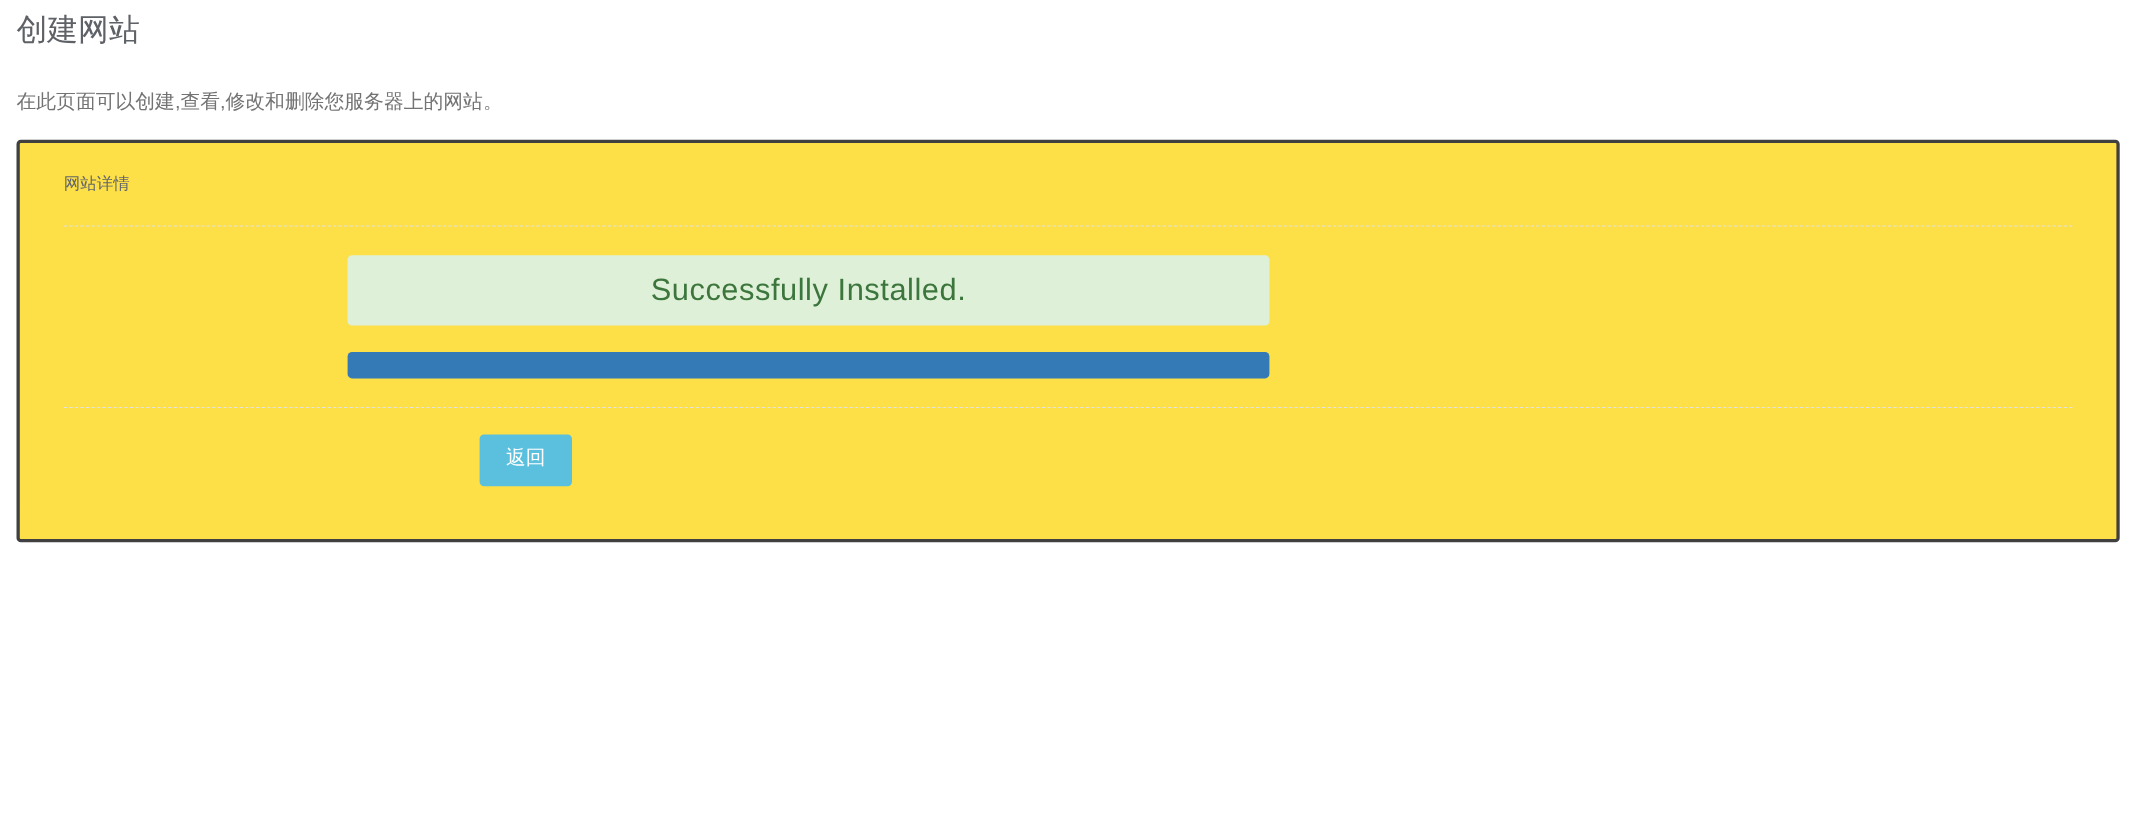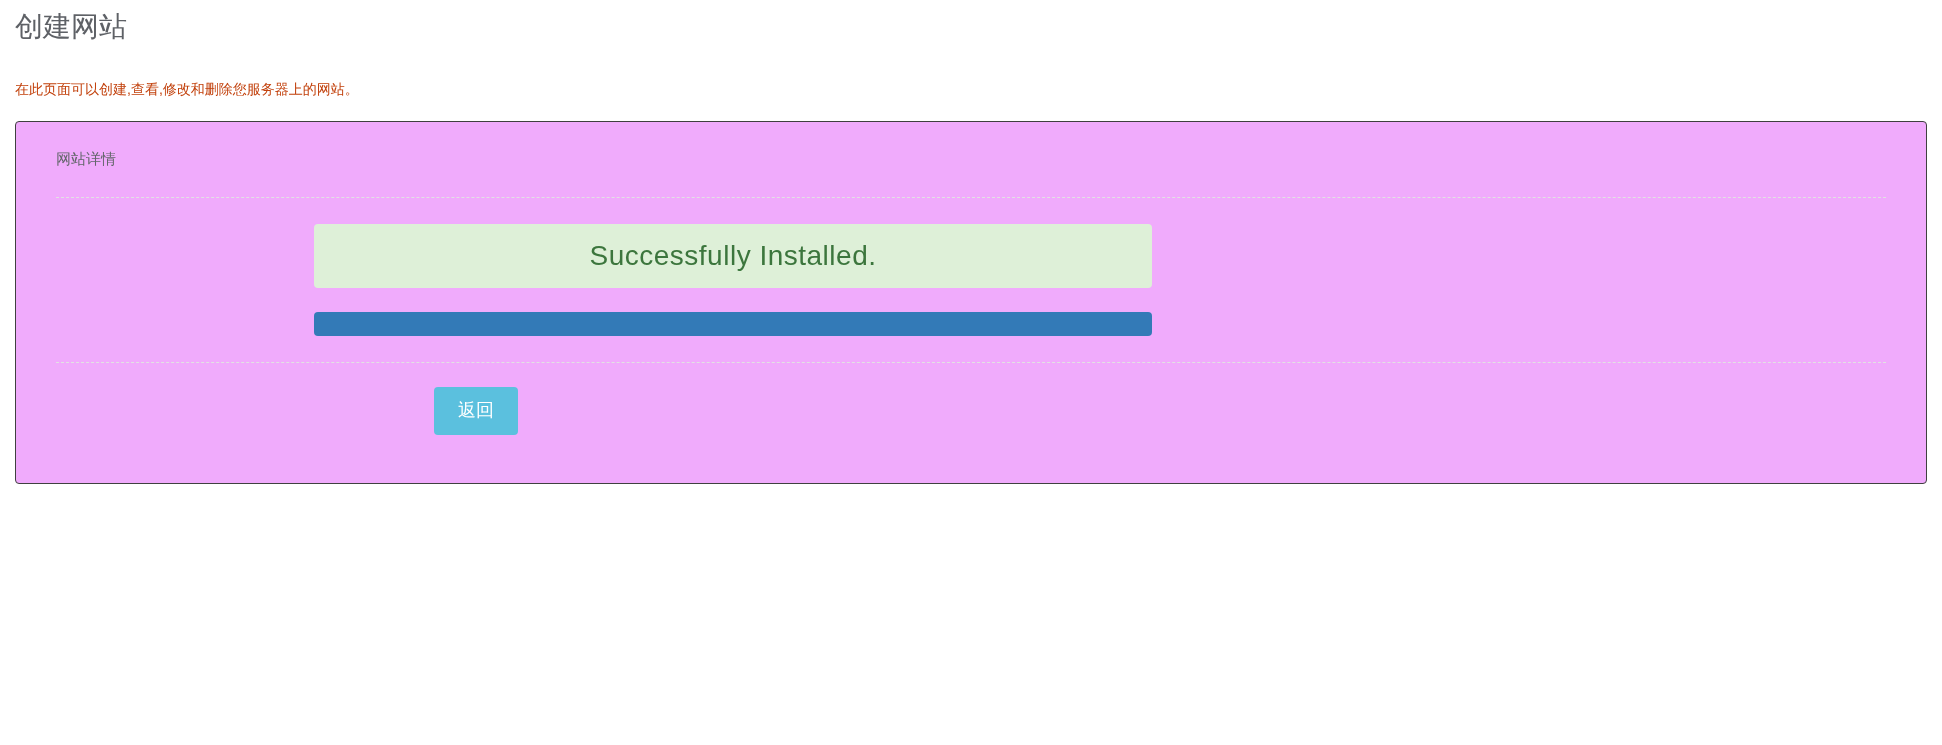--- a/index.html
+++ b/index.html
@@ -20,29 +20,29 @@
       margin-bottom: 22px;
     }
     .page-title {
       font-size: 28px;
       font-weight: 400;
       color: #5e6166;
       line-height: 1.2;
       margin-bottom: 12px;
     }
     .page-subtitle {
-      font-size: 14px;
-      color: #c2410c;
+      font-size: 18px;
+      color: #737373;
       line-height: 1.4;
       margin-top: 36px;
     }
     .panel {
-      border: 1px solid #404040;
+      border: 3px solid #404040;
       border-radius: 4px;
-      background: #f0abfc;
+      background: #fde047;
       padding: 28px 40px 48px 40px;
     }
     .panel-section-title {
       font-size: 15px;
       color: #63666b;
       font-weight: 400;
       margin-bottom: 28px;
     }
     .dashed-hr {
       border: none;
@@ -85,21 +85,21 @@
     }
     .btn {
       display: inline-block;
       background: #5bc0de;
       color: #ffffff;
       font-size: 18px;
       padding: 12px 24px;
       border: none;
       border-radius: 4px;
       cursor: pointer;
-      font-family: Liberation Serif, serif;
+      font-family: Liberation Mono, monospace;
       line-height: 1.3;
     }
   </style>
 </head>
 <body>
 
 <div class="page-wrapper">
   <div class="page-header">
     <h1 class="page-title">创建网站</h1>
     <div class="page-subtitle">在此页面可以创建,查看,修改和删除您服务器上的网站。</div>

